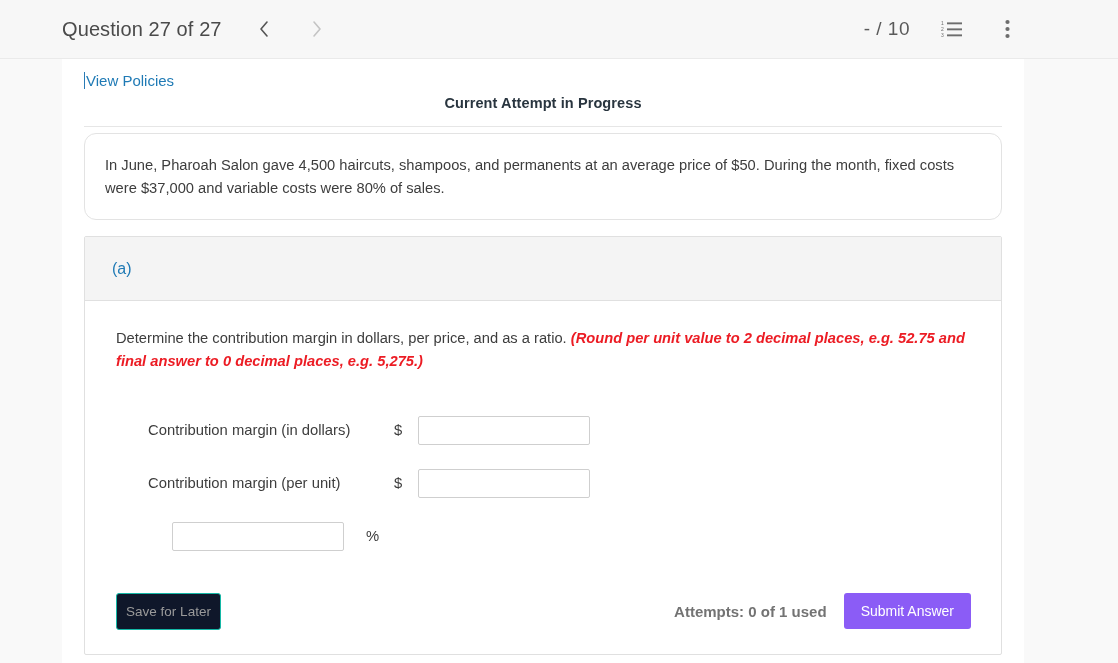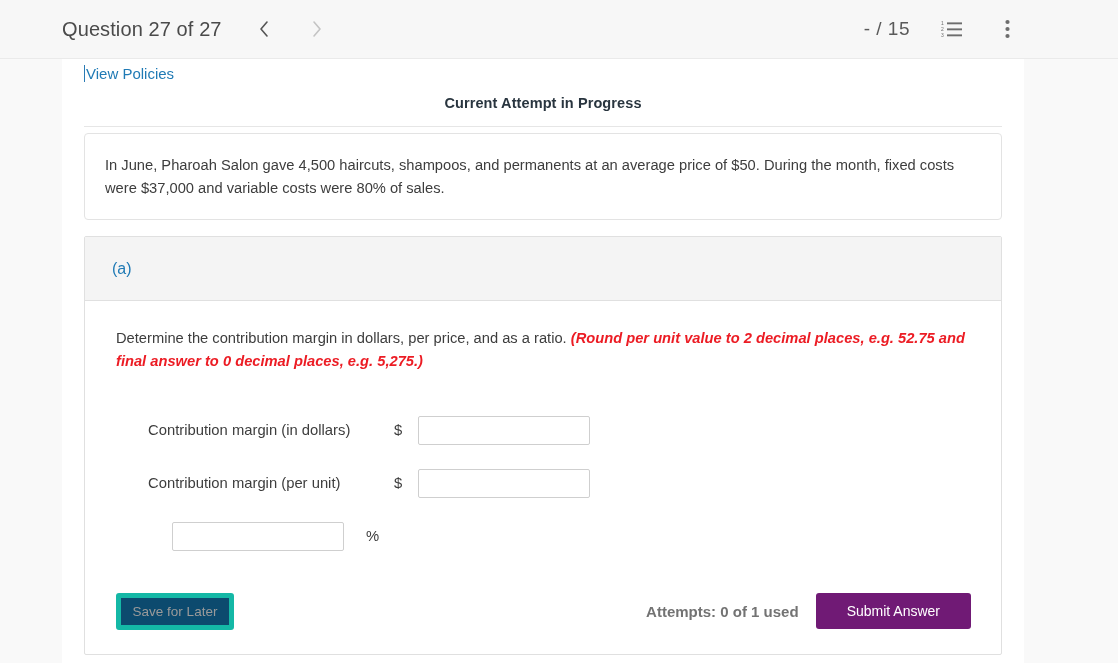--- a/index.html
+++ b/index.html
@@ -97,21 +97,21 @@
 
   .card-inner {
     padding: 0 22px;
   }
 
   .view-policies-row {
     padding-top: 6px;
     padding-left: 0px;
     height: 30px;
     display: flex;
-    align-items: flex-start;
+    align-items: flex-end;
   }
   .caret {
     display: inline-block;
     width: 1px;
     height: 17px;
     background: #2a7bb5;
     margin-right: 1px;
   }
   .view-policies {
     font-size: 15px;
@@ -131,21 +131,21 @@
   }
   .divider {
     margin-top: 15px;
     height: 1px;
     background: #e6e6e6;
   }
 
   .question-box {
     margin-top: 6px;
     border: 1px solid #e3e3e3;
-    border-radius: 4px;
+    border-radius: 12px;
     padding: 20px 20px 20px 20px;
   }
   .question-text {
     font-size: 14.7px;
     line-height: 1.54;
     color: #3d3d3d;
   }
 
   .part-panel {
     margin-top: 16px;
@@ -219,49 +219,49 @@
     color: #3d3d3d;
     margin-left: 22px;
   }
 
   .footer {
     margin-top: 30px;
     display: flex;
     align-items: center;
   }
   .save-later-btn {
-    width: 118px;
+    width: 105px;
     height: 37px;
-    border: 5px solid #14b8a6;
+    border: 1px solid #14b8a6;
     border-radius: 3px;
-    background: #0c4a6e;
+    background: #0f172a;
     color: #9a9a9a;
     font-size: 13.5px;
     font-family: "Liberation Sans", sans-serif;
     cursor: pointer;
   }
   .footer-right {
     margin-left: auto;
     display: flex;
     align-items: center;
   }
   .attempts-text {
     font-size: 15px;
     font-weight: bold;
     color: #737373;
     margin-right: 17px;
     white-space: nowrap;
   }
   .submit-btn {
-    background: #701a75;
+    background: #8b5cf6;
     color: #ffffff;
     border: none;
     border-radius: 3px;
     height: 36px;
-    padding: 0 31px;
+    padding: 0 17px;
     font-size: 14px;
     font-family: "Liberation Sans", sans-serif;
     cursor: pointer;
     white-space: nowrap;
   }
 </style>
 </head>
 <body>
 
 <div class="topbar">
@@ -279,21 +279,21 @@
         <span>
           <svg width="13" height="20" viewBox="0 0 13 20" fill="none" stroke="currentColor" stroke-width="1.6" stroke-linecap="round" stroke-linejoin="round">
               <polyline points="4,3 10,10 4,17"></polyline>
             </svg>
         </span>
       </button>
     </div>
   </div>
 
   <div class="topbar-right">
-    <div class="score">- / 15</div>
+    <div class="score">- / 10</div>
 
     <button class="icon-btn">
       <span>
         <svg width="22" height="18" viewBox="0 0 22 18" fill="none">
           <text x="0" y="5.2" font-size="5" fill="currentColor" font-family="Liberation Sans, sans-serif">1</text>
           <text x="0" y="11.2" font-size="5" fill="currentColor" font-family="Liberation Sans, sans-serif">2</text>
           <text x="0" y="17.2" font-size="5" fill="currentColor" font-family="Liberation Sans, sans-serif">3</text>
           <rect x="6" y="2.4" width="15" height="1.9" fill="currentColor"></rect>
           <rect x="6" y="8.4" width="15" height="1.9" fill="currentColor"></rect>
           <rect x="6" y="14.4" width="15" height="1.9" fill="currentColor"></rect>

